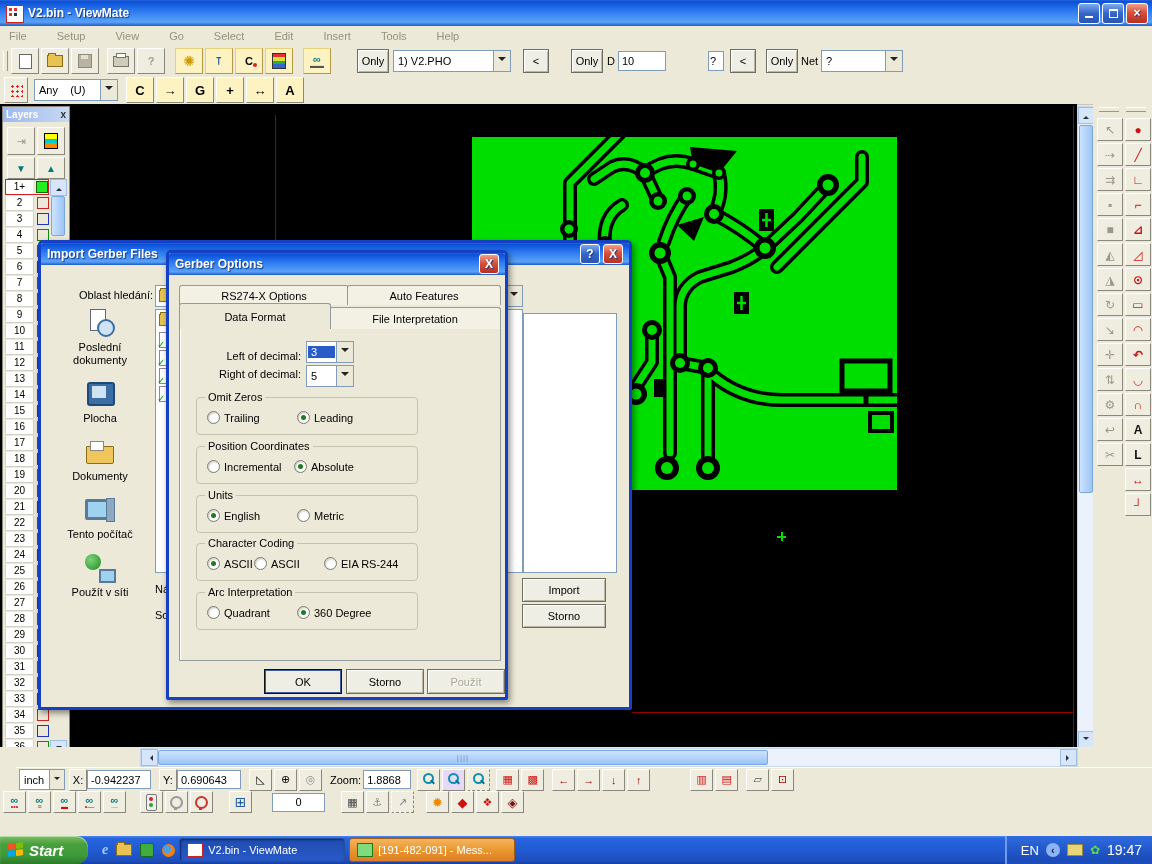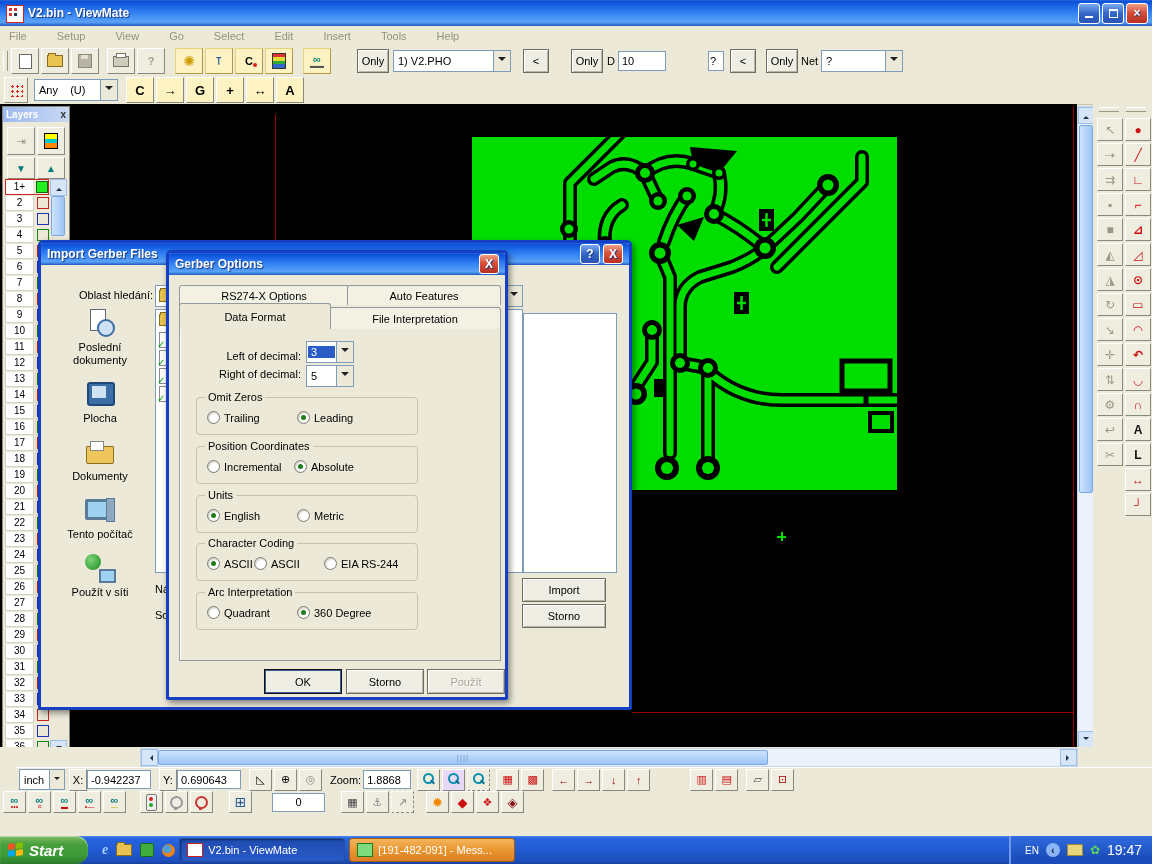--- a/index.html
+++ b/index.html
@@ -693,21 +693,21 @@
         <span class="task active" style="width:150px;">
         <span class="ticon app"></span>
         <span>V2.bin - ViewMate</span>
       </span>
         <span class="task alert" style="width:150px;">
         <span class="ticon msg"></span>
         <span>[191-482-091] - Mess...</span>
       </span>
       </span>
     <span class="tray">
-      <span style="font-size:10px;">EN</span>
+      <span style="font-size:13px;">EN</span>
       <span style="width:14px;height:14px;border-radius:50%;background:#8ab4f5;color:#123;display:flex;align-items:center;justify-content:center;font-weight:bold;">‹</span>
       <span style="width:14px;height:10px;background:#e8d57a;border:1px solid #9a8a3a;"></span>
       <span style="color:#5ad65a;font-size:12px;">✿</span>
       <span style="font-size:14px;">19:47</span>
     </span>
   </div>
 
   <div class="r xpwin" style="left:38px;top:240px;width:594px;height:470px;z-index:10;box-sizing:border-box;">
     <div class="xptitle xpgrad">
       <span>Import Gerber Files</span>

